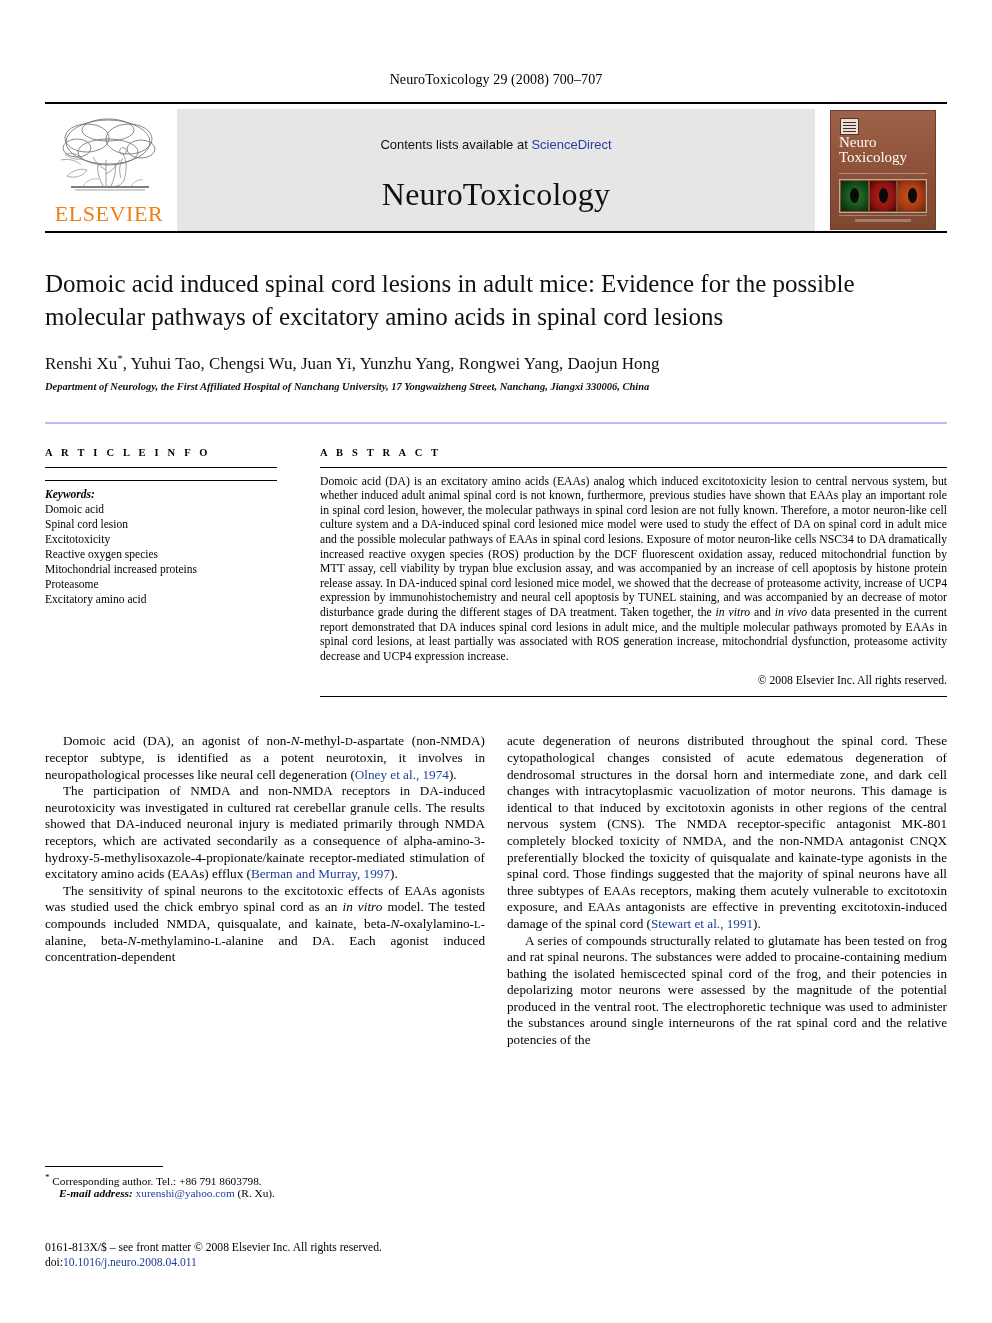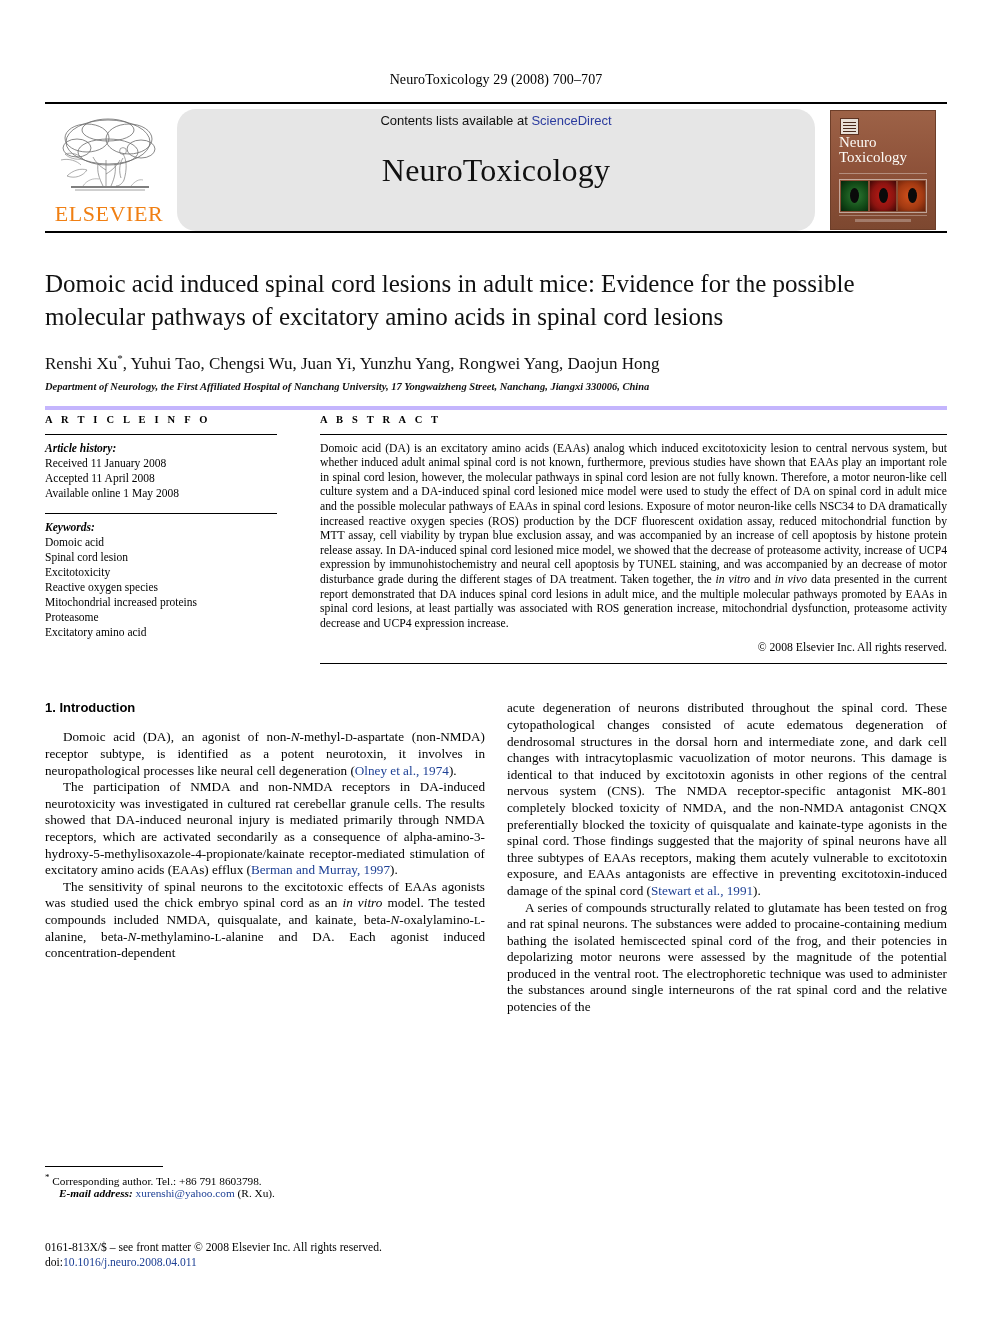--- a/index.html
+++ b/index.html
@@ -58,22 +58,21 @@
     margin-top: 1px;
   }
   .journal-band {
     flex: 1 1 auto;
     background: #e6e6e6;
     margin-left: 4px;
     margin-right: 4px;
     display: flex;
     flex-direction: column;
     align-items: center;
-    padding-top: 4px;
-    border-radius: 19px;
+    padding-top: 28px;
   }
   .contents-line {
     font-family: "Liberation Sans", sans-serif;
     font-size: 13px;
     color: #111;
   }
   .contents-line .sd {
     color: #2b3b9e;
   }
   .journal-name {
@@ -175,24 +174,24 @@
     font-size: 10.5px;
     font-style: italic;
     font-weight: bold;
     margin-top: 7px;
     color: #111;
     font-family: "Liberation Serif", serif;
   }
 
   
   .info-abs {
-    margin: 14px 45px 0 45px;
-    border-top: 4px solid #c4b5fd;
-    display: flex;
-    padding-top: 4px;
+    margin: 30px 45px 0 45px;
+    border-top: 2px solid #c4b5fd;
+    display: flex;
+    padding-top: 23px;
   }
   .col-info { width: 232px; flex: 0 0 232px; }
   .col-abs  { flex: 1 1 auto; margin-left: 43px; }
 
   .sec-label {
     font-family: "Liberation Serif", serif;
     font-size: 10.5px;
     font-weight: bold;
     letter-spacing: 3.2px;
     margin-bottom: 9px;
@@ -351,26 +350,20 @@
   <div class="title-block">
     <h1 class="article-title">Domoic acid induced spinal cord lesions in adult mice: Evidence for the possible molecular pathways of excitatory amino acids in spinal cord lesions</h1>
     <div class="authors"><span>Renshi Xu</span><sup>*</sup><span>, Yuhui Tao, Chengsi Wu, Juan Yi, Yunzhu Yang, Rongwei Yang, Daojun Hong</span></div>
     <div class="affiliation">Department of Neurology, the First Affiliated Hospital of Nanchang University, 17 Yongwaizheng Street, Nanchang, Jiangxi 330006, China</div>
   </div>
 
   <div class="info-abs">
     <div class="col-info">
       <div class="sec-label">A R T I C L E  I N F O</div>
       <div class="hr-thin"></div>
-      <div class="info-group">
-        <div class="ital">Article history:</div>
-        <div>Received 11 January 2008</div>
-        <div>Accepted 11 April 2008</div>
-        <div>Available online 1 May 2008</div>
-      </div>
       <div class="info-sep"></div>
       <div class="info-group">
         <div class="ital">Keywords:</div>
         <div>Domoic acid</div>
         <div>Spinal cord lesion</div>
         <div>Excitotoxicity</div>
         <div>Reactive oxygen species</div>
         <div>Mitochondrial increased proteins</div>
         <div>Proteasome</div>
         <div>Excitatory amino acid</div>
@@ -382,21 +375,20 @@
       <div class="hr-thin"></div>
       <div class="abstract-body"><span>Domoic acid (DA) is an excitatory amino acids (EAAs) analog which induced excitotoxicity lesion to central nervous system, but whether induced adult animal spinal cord is not known, furthermore, previous studies have shown that EAAs play an important role in spinal cord lesion, however, the molecular pathways in spinal cord lesion are not fully known. Therefore, a motor neuron-like cell culture system and a DA-induced spinal cord lesioned mice model were used to study the effect of DA on spinal cord in adult mice and the possible molecular pathways of EAAs in spinal cord lesions. Exposure of motor neuron-like cells NSC34 to DA dramatically increased reactive oxygen species (ROS) production by the DCF fluorescent oxidation assay, reduced mitochondrial function by MTT assay, cell viability by trypan blue exclusion assay, and was accompanied by an increase of cell apoptosis by histone protein release assay. In DA-induced spinal cord lesioned mice model, we showed that the decrease of proteasome activity, increase of UCP4 expression by immunohistochemistry and neural cell apoptosis by TUNEL staining, and was accompanied by an decrease of motor disturbance grade during the different stages of DA treatment. Taken together, the </span><span class="ital">in vitro</span><span> and </span><span class="ital">in vivo</span><span> data presented in the current report demonstrated that DA induces spinal cord lesions in adult mice, and the multiple molecular pathways promoted by EAAs in spinal cord lesions, at least partially was associated with ROS generation increase, mitochondrial dysfunction, proteasome activity decrease and UCP4 expression increase.</span></div>
       <div class="copyright-line">© 2008 Elsevier Inc. All rights reserved.</div>
       <div class="abs-bottom"></div>
     </div>
   </div>
 
   <div class="body-cols">
 
     <div class="bcol left">
-      <h2 class="sec-heading">1. Introduction</h2>
 
       <p class="para"><span>Domoic acid (DA), an agonist of non-</span><span class="ital">N</span><span>-methyl-</span><span style="font-size:.82em">D</span><span>-aspartate (non-NMDA) receptor subtype, is identified as a potent neurotoxin, it involves in neuropathological processes like neural cell degeneration (</span><span class="cite">Olney et al., 1974</span><span>).</span></p>
 
       <p class="para"><span>The participation of NMDA and non-NMDA receptors in DA-induced neurotoxicity was investigated in cultured rat cerebellar granule cells. The results showed that DA-induced neuronal injury is mediated primarily through NMDA receptors, which are activated secondarily as a consequence of alpha-amino-3-hydroxy-5-methylisoxazole-4-propionate/kainate receptor-mediated stimulation of excitatory amino acids (EAAs) efflux (</span><span class="cite">Berman and Murray, 1997</span><span>).</span></p>
 
       <p class="para"><span>The sensitivity of spinal neurons to the excitotoxic effects of EAAs agonists was studied used the chick embryo spinal cord as an </span><span class="ital">in vitro</span><span> model. The tested compounds included NMDA, quisqualate, and kainate, beta-</span><span class="ital">N</span><span>-oxalylamino-</span><span style="font-size:.82em">L</span><span>-alanine, beta-</span><span class="ital">N</span><span>-methylamino-</span><span style="font-size:.82em">L</span><span>-alanine and DA. Each agonist induced concentration-dependent</span></p>
     </div>
 
     <div class="bcol right">
       <p class="para" style="text-indent:0"><span>acute degeneration of neurons distributed throughout the spinal cord. These cytopathological changes consisted of acute edematous degeneration of dendrosomal structures in the dorsal horn and intermediate zone, and dark cell changes with intracytoplasmic vacuolization of motor neurons. This damage is identical to that induced by excitotoxin agonists in other regions of the central nervous system (CNS). The NMDA receptor-specific antagonist MK-801 completely blocked toxicity of NMDA, and the non-NMDA antagonist CNQX preferentially blocked the toxicity of quisqualate and kainate-type agonists in the spinal cord. Those findings suggested that the majority of spinal neurons have all three subtypes of EAAs receptors, making them acutely vulnerable to excitotoxin exposure, and EAAs antagonists are effective in preventing excitotoxin-induced damage of the spinal cord (</span><span class="cite">Stewart et al., 1991</span><span>).</span></p>

